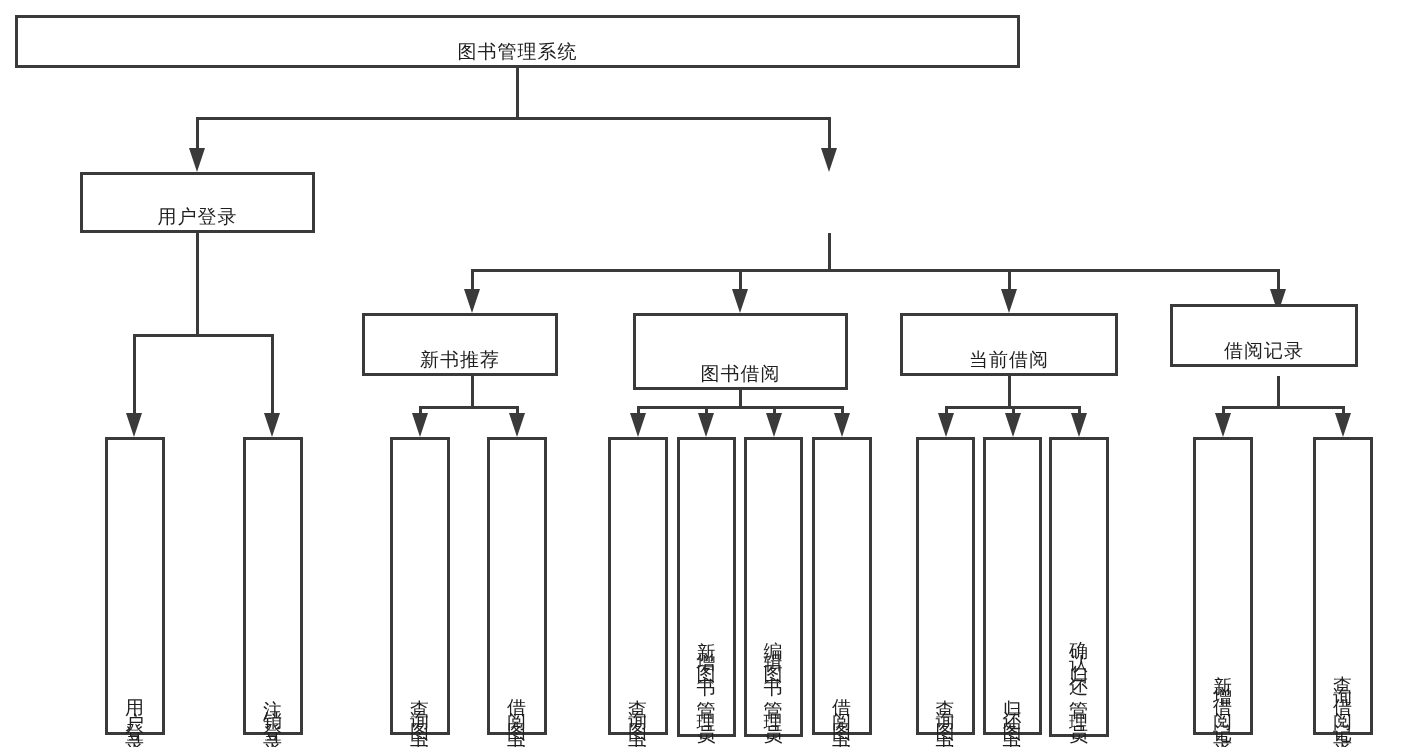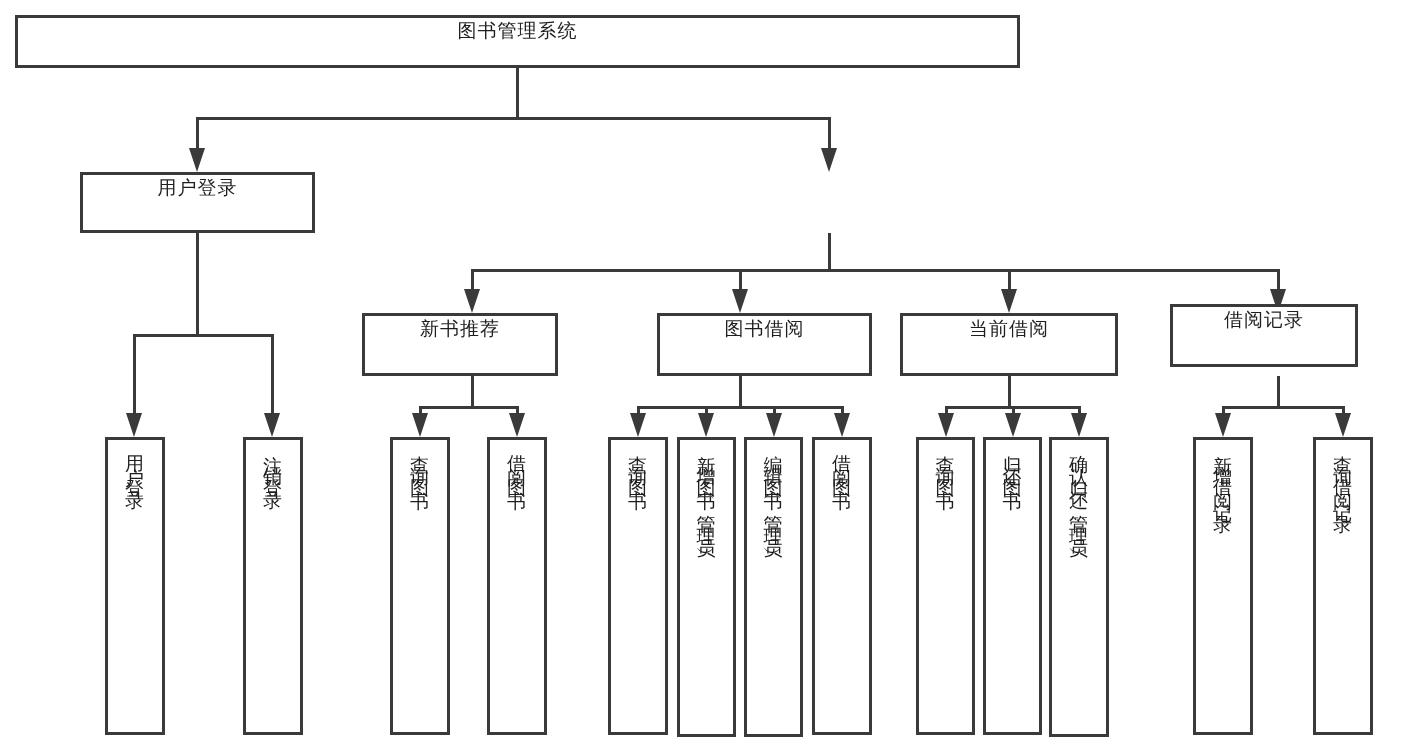--- a/index.html
+++ b/index.html
@@ -2,21 +2,21 @@
 <html><head>
 <meta charset="utf-8">
 <style>
   html,body{margin:0;padding:0;background:#ffffff;}
   #canvas{
     position:relative;width:1405px;height:747px;background:#ffffff;overflow:hidden;
     font-family:"Liberation Sans",sans-serif;color:#202020;
   }
   .box{
     position:absolute;box-sizing:border-box;border:3px solid #3a3a3a;background:#ffffff;
-    display:flex;align-items:flex-start;justify-content:center;z-index:2;
+    display:flex;align-items:flex-end;justify-content:center;z-index:2;
   }
   .box .lbl{font-size:19px;letter-spacing:1px;color:#1f1f1f;}
   .vbox .lbl{
     writing-mode:vertical-rl;text-orientation:mixed;
     font-size:19px;letter-spacing:12px;line-height:1;color:#1f1f1f;
   }
   .hl{position:absolute;height:3px;background:#3a3a3a;z-index:1;}
   .vl{position:absolute;width:3px;background:#3a3a3a;z-index:1;}
   .ah{
     position:absolute;width:0;height:0;z-index:1;
@@ -97,21 +97,21 @@
     <span class="lbl">图书管理系统</span>
   </div>
 
   <div class="box" style="left:80px;top:172px;width:235px;height:61px">
     <span class="lbl">用户登录</span>
   </div>
 
   <div class="box" style="left:362px;top:313px;width:196px;height:63px">
     <span class="lbl">新书推荐</span>
   </div>
-  <div class="box" style="left:657px;top:313px;width:215px;height:63px">
+  <div class="box" style="left:633px;top:313px;width:215px;height:77px">
     <span class="lbl">图书借阅</span>
   </div>
   <div class="box" style="left:900px;top:313px;width:218px;height:63px">
     <span class="lbl">当前借阅</span>
   </div>
   <div class="box" style="left:1170px;top:304px;width:188px;height:63px">
     <span class="lbl">借阅记录</span>
   </div>
 
   <div class="box vbox" style="left:105px;top:437px;width:60px;height:298px">

